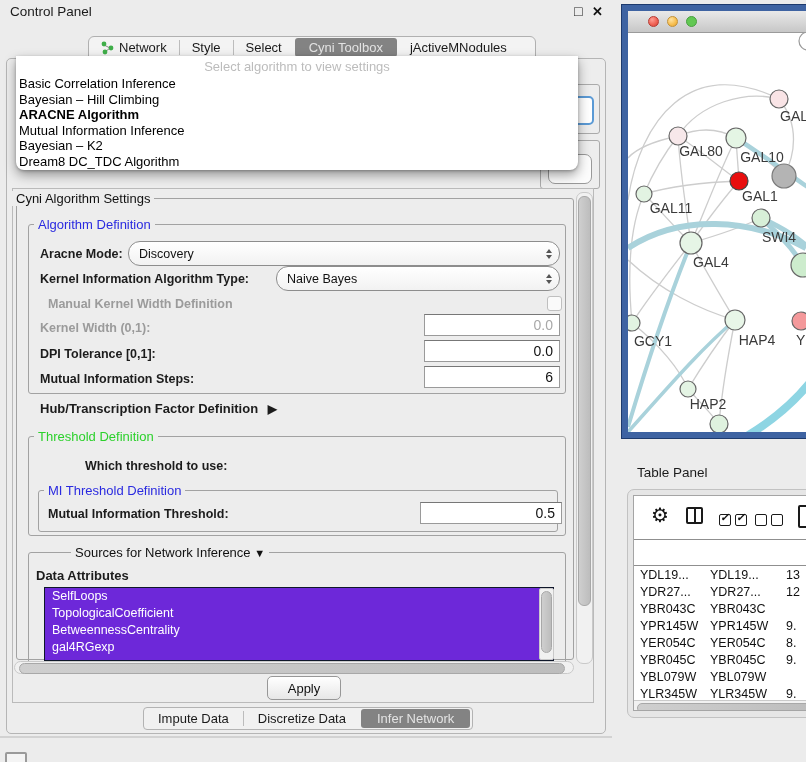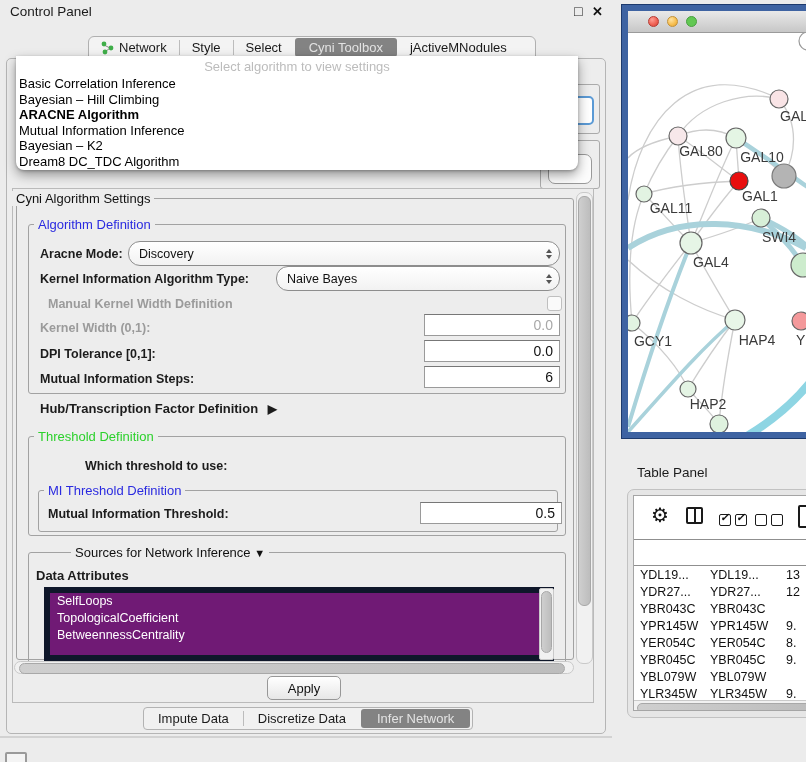--- a/index.html
+++ b/index.html
@@ -144,24 +144,25 @@
     <span>0.5</span>
   </div>
 
   <div class="fieldset" style="left:28px;top:552px;width:536px;height:112px;"></div>
   <div class="legend" style="left:34px;top:545px;color:#111;margin-left:37px;">
     <span>Sources for Network Inference</span>
     <span style="font-size:11px;">▼</span>
   </div>
   <div class="abs blabel" style="left:36px;top:568px;font-size:13px;">Data Attributes</div>
 
-  <div class="abs" style="left:44px;top:587px;width:510px;height:74px;background:#701a75;border:6px solid #0f172a;box-sizing:border-box;overflow:hidden;">
+  <div class="abs" style="left:44px;top:587px;width:510px;height:74px;background:#6d28d9;border:1px solid #0f172a;box-sizing:border-box;overflow:hidden;">
     <div class="listitem">SelfLoops</div>
     <div class="listitem">TopologicalCoefficient</div>
     <div class="listitem">BetweennessCentrality</div>
+    <div class="listitem">gal4RGexp</div>
   </div>
   <div class="sbtrack-v" style="left:539px;top:588px;width:13px;height:70px;border-radius:2px;">
     <div class="sbthumb" style="left:1px;top:2px;width:9px;height:60px;"></div>
   </div>
 
   <div class="sbtrack-v" style="left:576px;top:192px;width:15px;height:470px;">
     <div class="sbthumb" style="left:1px;top:3px;width:11px;height:408px;"></div>
   </div>
 
   <div class="abs" style="left:14px;top:661px;width:560px;height:13px;background:#f1f1f1;border:1px solid #cacaca;border-radius:7px;box-sizing:border-box;">

